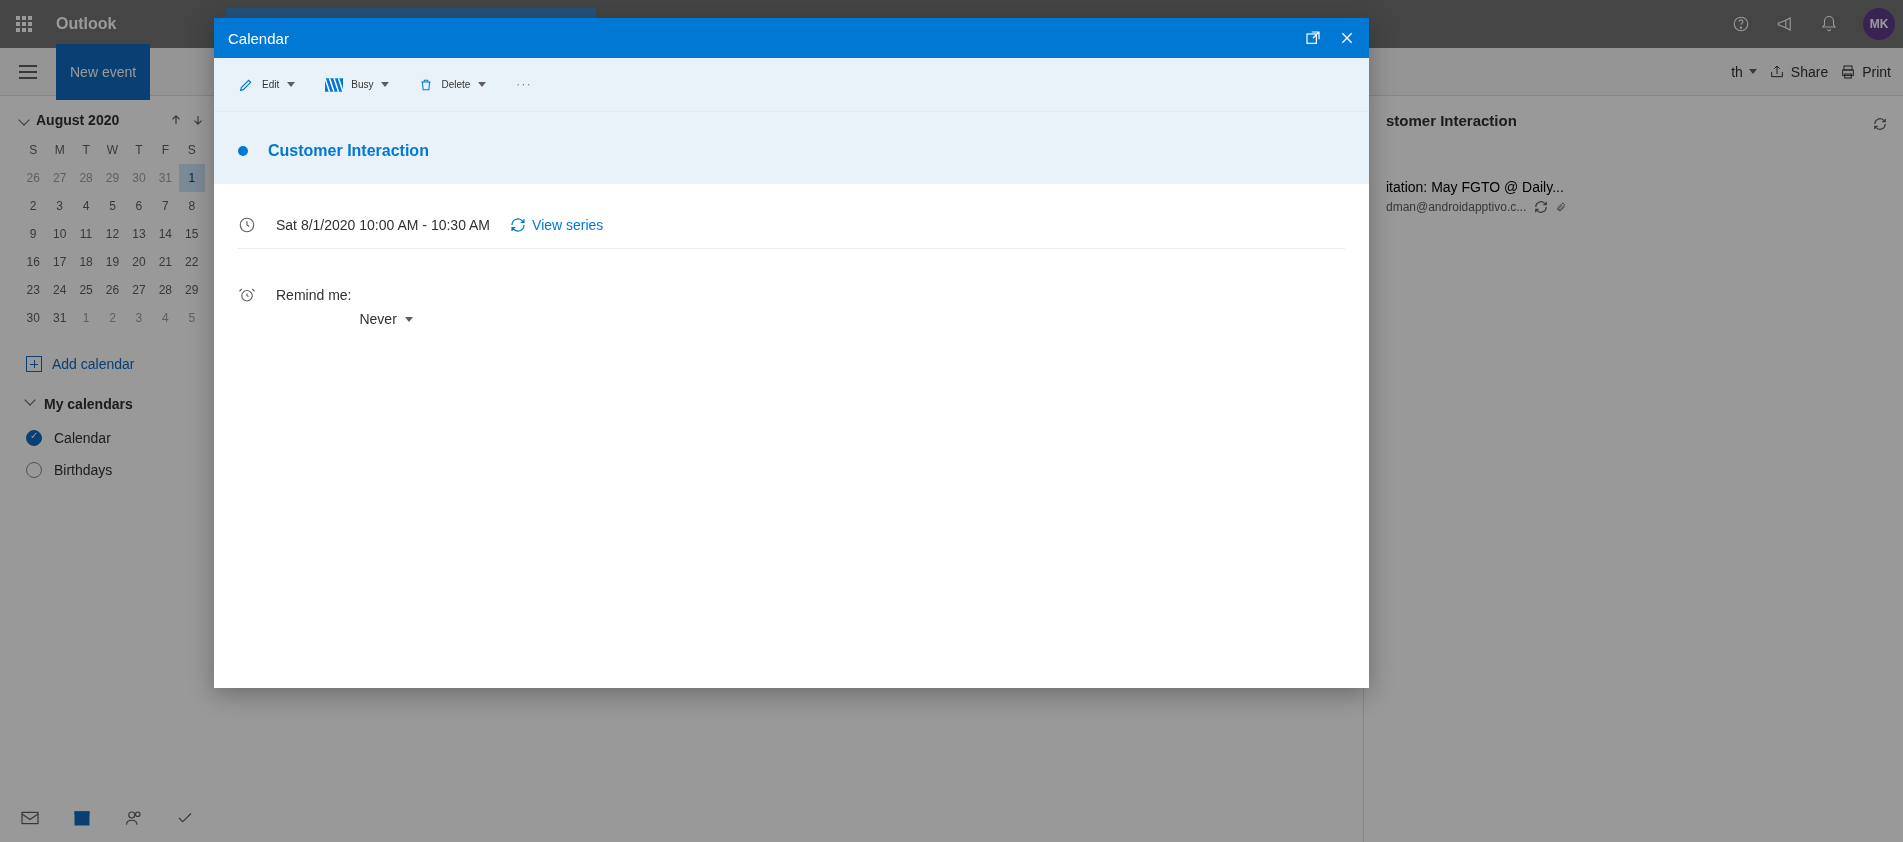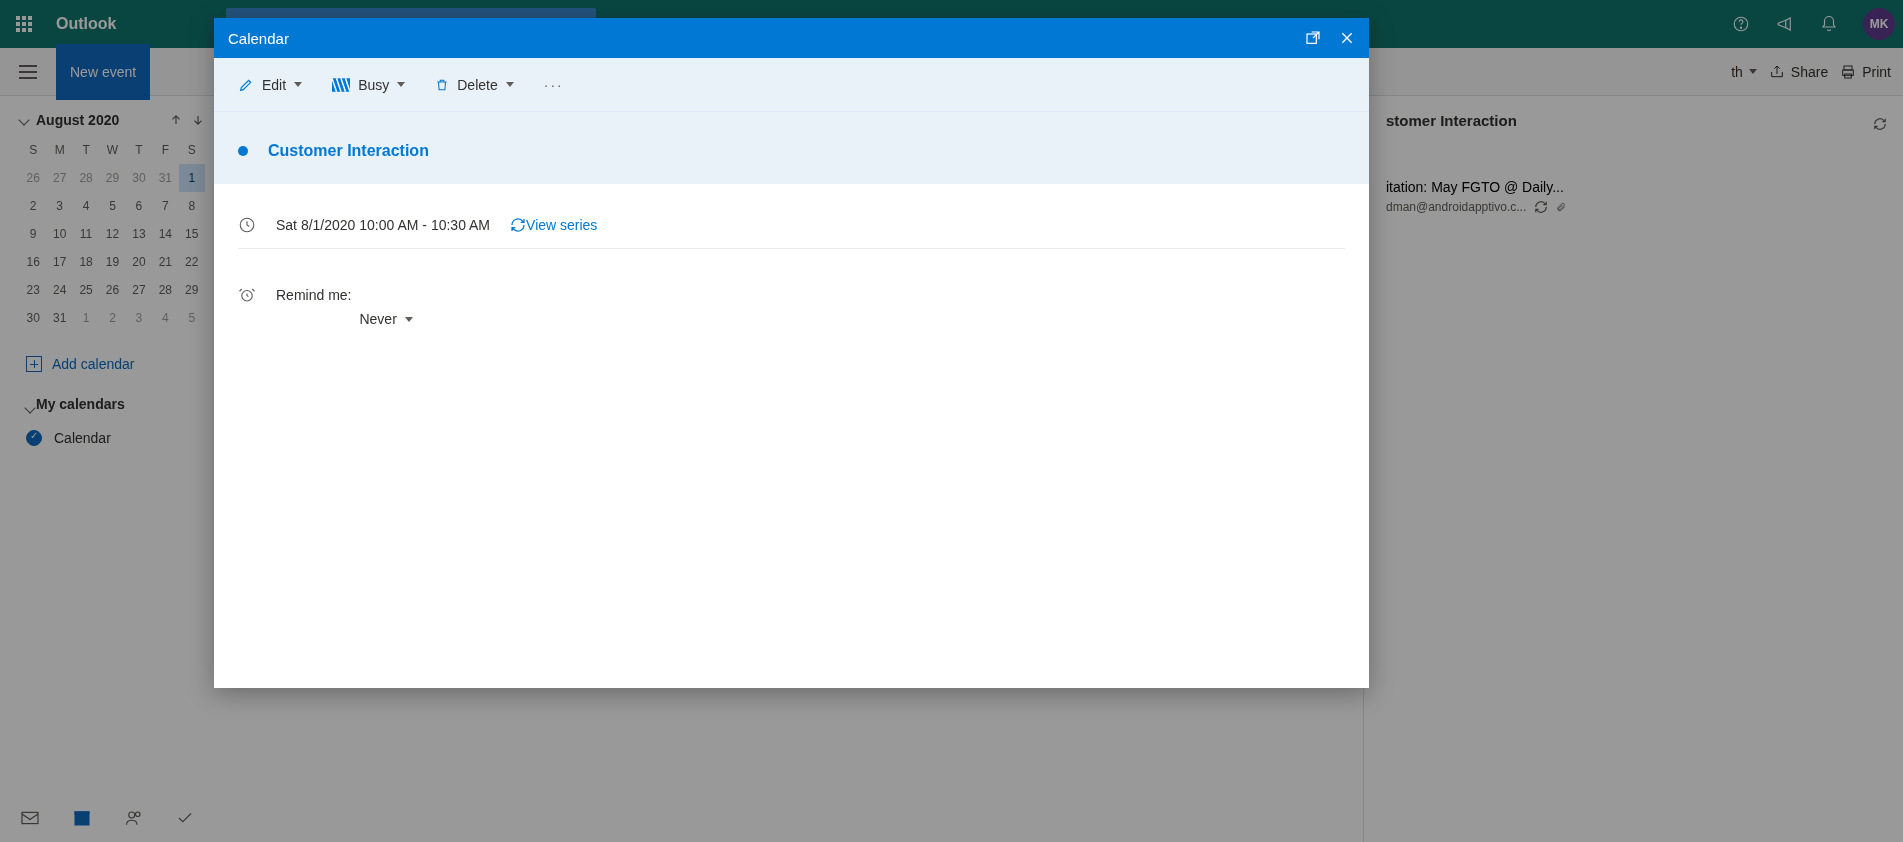--- a/index.html
+++ b/index.html
@@ -1,19 +1,19 @@
 <!DOCTYPE html>
 <html><head>
 <meta charset="utf-8">
 <style>
 * { box-sizing: border-box; margin: 0; padding: 0; font-family: 'Segoe UI', Tahoma, sans-serif; }
 body { width: 1903px; height: 842px; overflow: hidden; position: relative; background: #fff; }
 
 
-.topbar { height: 48px; background: #0f766e; display: flex; align-items: center; padding: 8px 8px; color: #fff; }
+.topbar { height: 48px; background: #737373; display: flex; align-items: center; padding: 8px 8px; color: #fff; }
 .waffle { width: 32px; height: 32px; display: flex; align-items: center; justify-content: center; cursor: pointer; }
 .waffle-grid { display: grid; grid-template-columns: repeat(3,4px); grid-template-rows: repeat(3,4px); gap: 2px; }
 .waffle-grid span { background: #fff; width: 4px; height: 4px; }
 .app-name { font-size: 16px; font-weight: 600; margin-left: 16px; }
 .searchbox { margin-left: 110px; width: 370px; height: 32px; background: #3c8bd0; border-radius: 2px; }
 .topbar-right { margin-left: auto; display: flex; align-items: center; gap: 24px; }
 .topicon { width: 20px; height: 20px; display: flex; align-items: center; justify-content: center; cursor: pointer; }
 .avatar { width: 32px; height: 32px; border-radius: 50%; background: #5f3b8c; display: flex; align-items: center; justify-content: center; font-size: 12px; font-weight: 600; color: #fff; }
 
 
@@ -35,21 +35,21 @@
 .mini-cal { font-size: 12px; }
 .mini-cal-row { display: flex; }
 .mini-cal-cell { width: 30px; height: 28px; display: flex; align-items: center; justify-content: center; color: #605e5c; cursor: pointer; }
 .mini-cal-cell.dow { color: #605e5c; font-weight: 400; }
 .mini-cal-cell.other { color: #a19f9d; }
 .mini-cal-cell.selected { background: #cfe4fa; color: #004578; }
 .add-cal { display:flex; align-items:center; gap:10px; color:#0f6abf; margin: 24px 0 24px 6px; cursor:pointer; }
 .plus-box { width:16px; height:16px; border:1px solid #0f6abf; position:relative; }
 .plus-box::before { content:''; position:absolute; left:3px; right:3px; top:50%; height:1px; background:#0f6abf; }
 .plus-box::after { content:''; position:absolute; top:3px; bottom:3px; left:50%; width:1px; background:#0f6abf; }
-.cal-section-h { display:flex; align-items:flex-end; gap:2px; font-weight:600; margin:6px 0 10px 6px; cursor:pointer; }
+.cal-section-h { display:flex; align-items:flex-start; gap:10px; font-weight:600; margin:6px 0 10px 6px; cursor:pointer; }
 .chev-d { display:inline-block; width:8px; height:8px; border-right:1.5px solid #605e5c; border-bottom:1.5px solid #605e5c; transform:rotate(45deg); }
 .cal-item { display:flex; align-items:center; gap:12px; padding:8px 6px; cursor:pointer; }
 .cal-circle { width:16px; height:16px; border-radius:50%; border:1px solid #8a8886; }
 .cal-circle.checked { background:#0f6abf; border-color:#0f6abf; position:relative; }
 .cal-circle.checked::after { content:'✓'; color:#fff; font-size:10px; position:absolute; left:3px; top:-1px; }
 
 
 .bottomnav { position:absolute; bottom:0; left:0; width:225px; height:48px; display:flex; align-items:center; gap:32px; padding:0 20px; }
 .bnav-icon { color:#605e5c; cursor:pointer; }
 .bnav-icon.active { color:#0f6abf; }
@@ -62,35 +62,35 @@
 .refresh-sm { width:14px; height:14px; color:#605e5c; }
 
 
 .overlay { position:absolute; inset:0; background:rgba(0,0,0,.4); }
 
 
 .modal { position:absolute; left:214px; top:18px; width:1155px; height:670px; background:#fff; box-shadow:0 6px 24px rgba(0,0,0,.3); display:flex; flex-direction:column; }
 .modal-header { height:40px; background:#0078d4; color:#fff; display:flex; align-items:center; padding:0 14px; font-size:15px; }
 .modal-header .actions { margin-left:auto; display:flex; gap:18px; }
 .mh-icon { cursor:pointer; display:flex; align-items:center; }
-.modal-toolbar { height:54px; background:#eaf2f9; display:flex; align-items:center; gap:30px; padding:0 24px; color:#323130; font-size:14px; border-bottom:1px solid #deeaf5; }
+.modal-toolbar { height:54px; background:#eaf2f9; display:flex; align-items:center; gap:30px; padding:0 24px; color:#323130; font-size:10px; border-bottom:1px solid #deeaf5; }
 .tool { display:flex; align-items:center; gap:8px; cursor:pointer; }
 .tool .chev-down { border-top-color:#605e5c; }
 .pencil-ico { width:16px; height:16px; }
 .busy-ico { width:18px; height:14px; }
 .trash-ico { width:14px; height:16px; }
 .more-dots { letter-spacing:2px; color:#605e5c; cursor:pointer; }
 .modal-title-area { background:#eaf2f9; padding:30px 24px 24px; display:flex; align-items:center; gap:20px; }
 .blue-dot { width:10px; height:10px; border-radius:50%; background:#0078d4; }
 .event-title { font-size:16px; font-weight:600; color:#0078d4; }
 .modal-body { padding:18px 24px; }
 .body-row { display:flex; align-items:center; gap:20px; padding:14px 0; border-bottom:1px solid #edebe9; font-size:14px; color:#323130; }
 .body-row:last-child { border-bottom:none; }
 .row-icon { width:18px; height:18px; color:#605e5c; flex-shrink:0; }
-.view-series { color:#0078d4; cursor:pointer; display:flex; align-items:center; }
+.view-series { color:#0078d4; cursor:pointer; display:flex; align-items:center; gap:6px; }
 .remind-val { display:flex; align-items:center; gap:8px; cursor:pointer;margin-top:48px; }
 
 svg { display:block; }
 </style>
 </head>
 <body>
 
 <div class="topbar">
   <div class="waffle">
     <div class="waffle-grid">
@@ -250,20 +250,24 @@
     </div>
     <div class="cal-section-h">
       <span class="chev-d"></span>
       <span>My calendars</span>
     </div>
     <div id="calendars-list">
         <div class="cal-item">
           <span class="cal-circle checked"></span>
           <span>Calendar</span>
         </div>
+        <div class="cal-item">
+          <span class="cal-circle"></span>
+          <span>Birthdays</span>
+        </div>
       </div>
   </div>
 </div>
 
 <div class="bottomnav">
   <div class="bnav-icon">
       <svg width="20" height="16" viewBox="0 0 24 20" fill="none" stroke="currentColor" stroke-width="1.5">
         <rect x="2" y="3" width="20" height="14"></rect>
         <path d="M2 5l10 7 10-7"></path>
       </svg>

